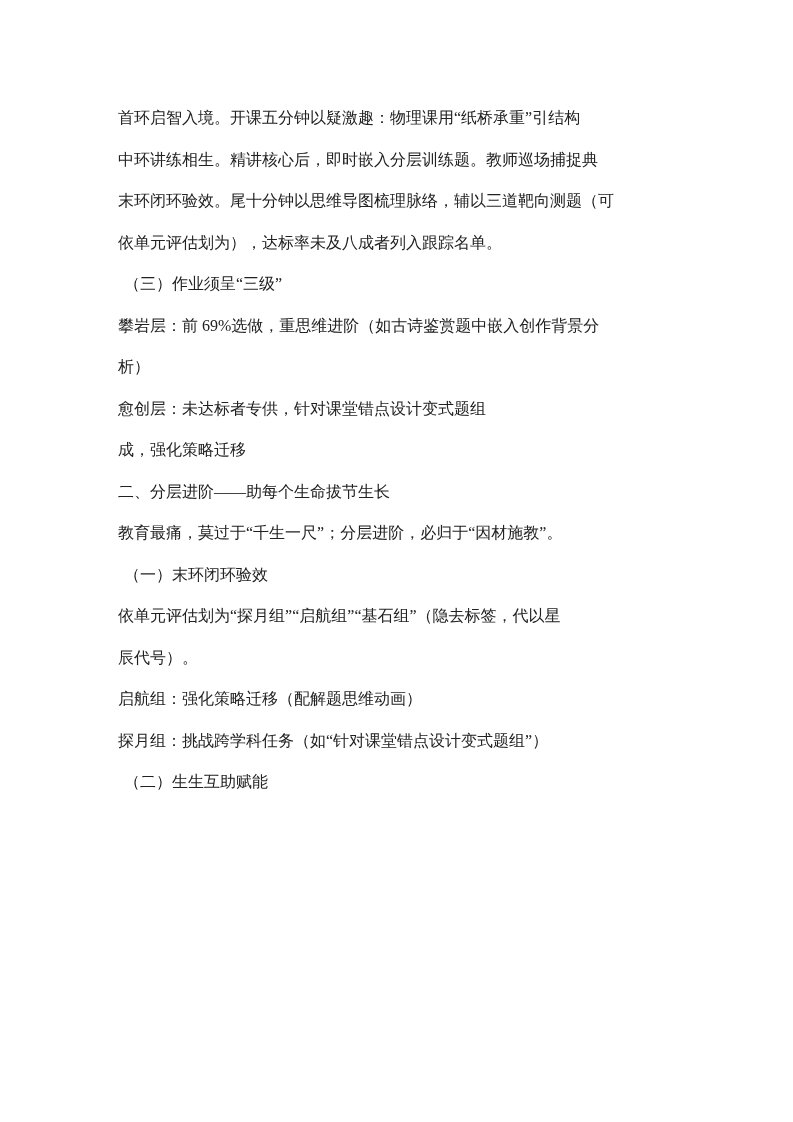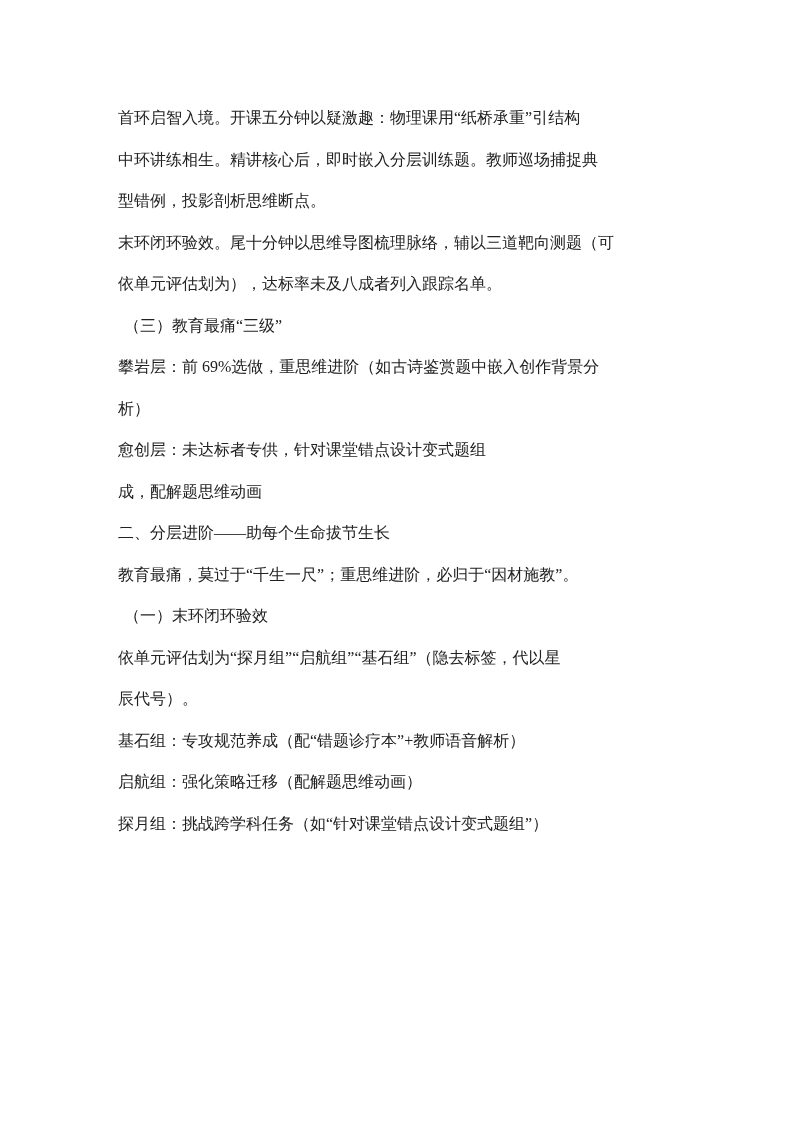--- a/index.html
+++ b/index.html
@@ -32,30 +32,29 @@
     padding-left: 6px;
   }
 </style>
 </head>
 <body>
 
 <div class="page">
   <div class="textblock">
     <div class="line">首环启智入境。开课五分钟以疑激趣：物理课用“纸桥承重”引结构</div>
     <div class="line">中环讲练相生。精讲核心后，即时嵌入分层训练题。教师巡场捕捉典</div>
-    <div class="line">型错例，投影剖析思维断点。</div>
     <div class="line">末环闭环验效。尾十分钟以思维导图梳理脉络，辅以三道靶向测题（可</div>
     <div class="line">依单元评估划为），达标率未及八成者列入跟踪名单。</div>
-    <div class="line indent">（三）教育最痛“三级”</div>
+    <div class="line indent">（三）作业须呈“三级”</div>
     <div class="line">攀岩层：前 69%选做，重思维进阶（如古诗鉴赏题中嵌入创作背景分</div>
     <div class="line">析）</div>
     <div class="line">愈创层：未达标者专供，针对课堂错点设计变式题组</div>
-    <div class="line">成，配解题思维动画</div>
+    <div class="line">成，强化策略迁移</div>
     <div class="line">二、分层进阶——助每个生命拔节生长</div>
-    <div class="line">教育最痛，莫过于“千生一尺”；重思维进阶，必归于“因材施教”。</div>
+    <div class="line">教育最痛，莫过于“千生一尺”；分层进阶，必归于“因材施教”。</div>
     <div class="line indent">（一）末环闭环验效</div>
     <div class="line">依单元评估划为“探月组”“启航组”“基石组”（隐去标签，代以星</div>
     <div class="line">辰代号）。</div>
-    <div class="line">基石组：专攻规范养成（配“错题诊疗本”+教师语音解析）</div>
     <div class="line">启航组：强化策略迁移（配解题思维动画）</div>
     <div class="line">探月组：挑战跨学科任务（如“针对课堂错点设计变式题组”）</div>
+    <div class="line indent">（二）生生互助赋能</div>
   </div>
 </div>
 
 </body></html>

